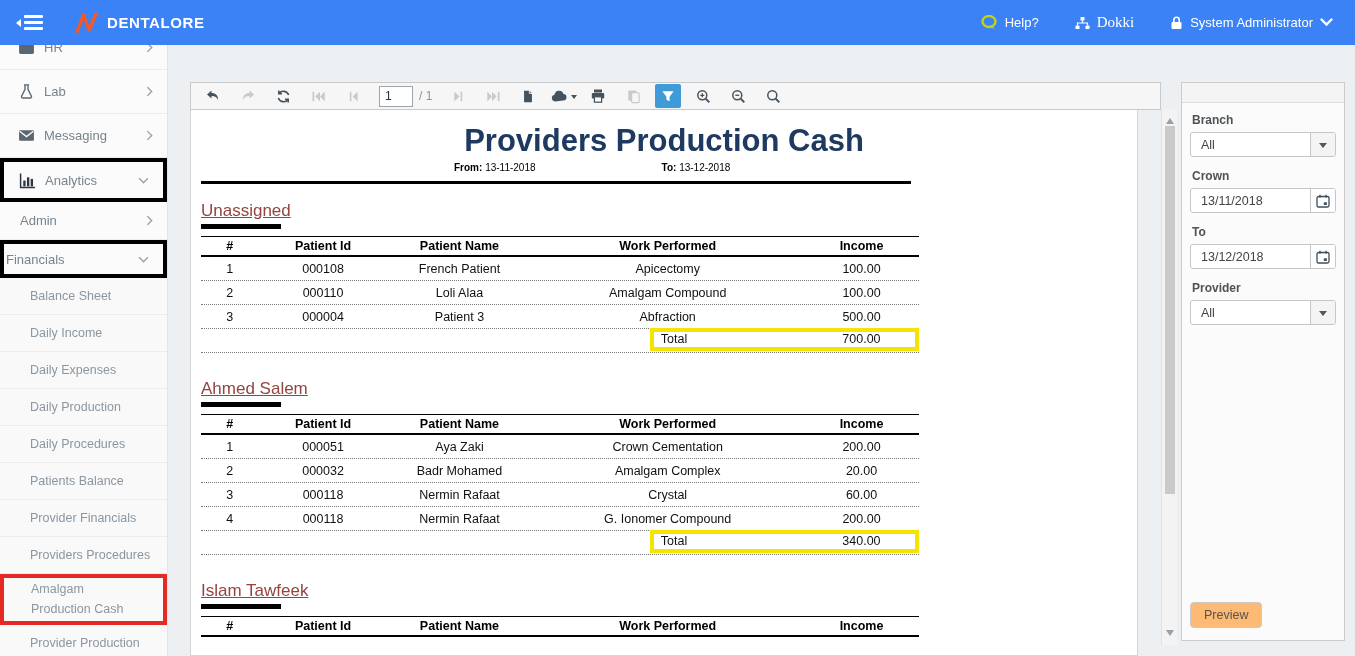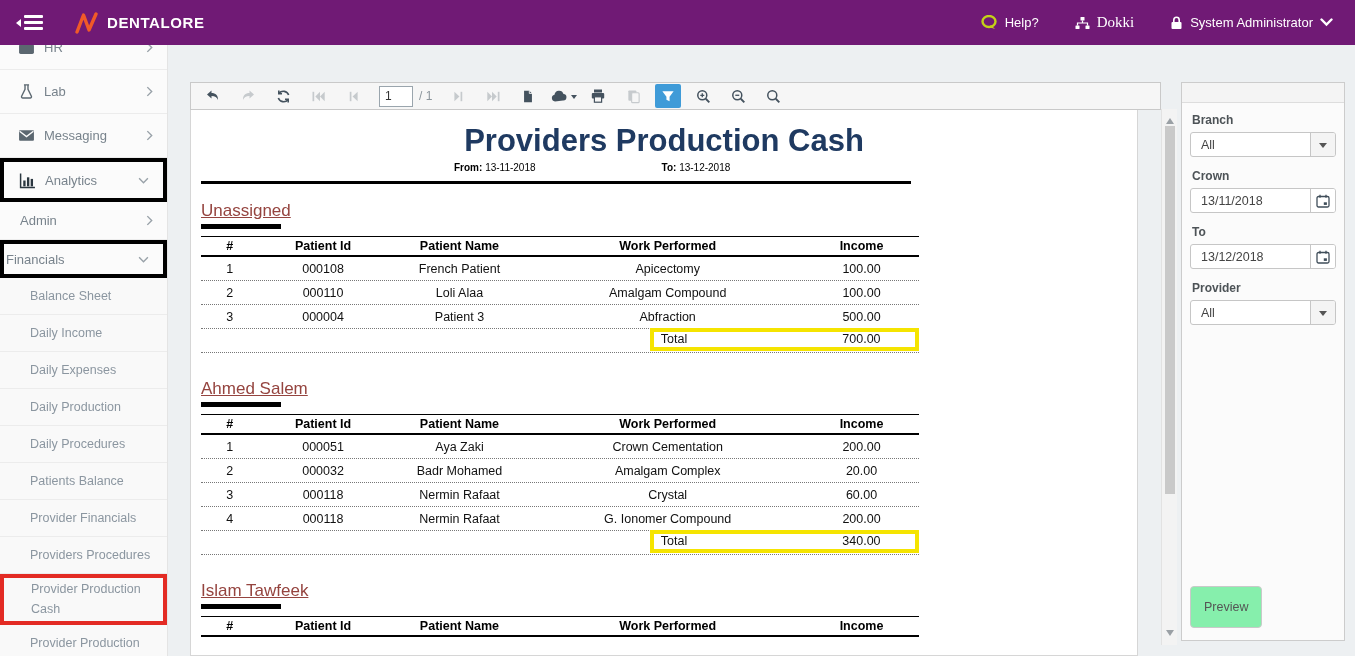--- a/index.html
+++ b/index.html
@@ -1,20 +1,20 @@
 <!DOCTYPE html>
 <html><head>
 <meta charset="utf-8">
 <style>
   * { margin:0; padding:0; box-sizing:border-box; }
   html,body { width:1355px; height:656px; overflow:hidden; }
   body { position:relative; background:#edf0f2; font-family:"Liberation Sans", sans-serif; }
 
   
-  .navbar { position:absolute; left:0; top:0; width:1355px; height:45px; background:#701a75;
+  .navbar { position:absolute; left:0; top:0; width:1355px; height:45px; background:#3b82f6;
             display:flex; align-items:center; justify-content:space-between; padding:0 22px 0 12px; z-index:20; }
   .nav-left { display:flex; align-items:center; gap:32px; }
   .menu-toggle { display:flex; align-items:center; gap:3px; cursor:pointer; }
   .menu-toggle .tri { width:0; height:0; border:4px solid transparent; border-right:5px solid #fff; }
   .menu-toggle .bars i { display:block; width:19px; height:3px; background:#fff; margin:3px 0; border-radius:1px; }
   .brand { display:flex; align-items:center; gap:8px; color:#fff; font-size:15px; font-weight:bold; letter-spacing:.6px; }
   .nav-right { display:flex; align-items:center; gap:36px; color:#fff; font-size:13px; }
   .nav-item { display:flex; align-items:center; gap:7px; cursor:pointer; }
   .nav-item.serif span { font-family:"Liberation Serif", serif; font-size:15px; }
 
@@ -91,22 +91,22 @@
   .fpanel-body { padding:6px 8px; }
   .flabel { display:block; font-weight:bold; font-size:12px; color:#4d5357; margin:12px 0 5px 2px; }
   .flabel:first-child { margin-top:4px; }
   .combo { display:flex; height:25px; border:1px solid #c6c6c6; border-radius:3px; background:#fff;
            align-items:center; overflow:hidden; cursor:pointer; }
   .combo .val { flex:1; padding-left:10px; font-size:12.5px; color:#444; }
   .combo .btn { width:25px; align-self:stretch; border-left:1px solid #c6c6c6; background:#f4f4f4;
                 display:flex; align-items:center; justify-content:center; }
   .combo .btn.cal { background:#fff; }
   .caret-dn { width:0; height:0; border:4px solid transparent; border-top:5px solid #555; margin-top:5px; }
-  .preview { position:absolute; left:8px; bottom:12px; padding:13px 13px; font-size:12.5px; color:#555;
-             background:#86efac; border:1px solid #c9c9c9; border-radius:4px; cursor:pointer;
+  .preview { position:absolute; left:8px; bottom:12px; padding:5px 13px; font-size:12.5px; color:#555;
+             background:#fdba74; border:1px solid #c9c9c9; border-radius:4px; cursor:pointer;
              font-family:"Liberation Sans", sans-serif; }
 </style>
 </head>
 <body>
 
 <header class="navbar">
   <div class="nav-left">
     <div class="menu-toggle">
       <span class="tri"></span>
       <span class="bars">
@@ -245,21 +245,21 @@
       <div class="side-sub">
         <span class="sslabel">Patients Balance</span>
       </div>
       <div class="side-sub">
         <span class="sslabel">Provider Financials</span>
       </div>
       <div class="side-sub">
         <span class="sslabel">Providers Procedures</span>
       </div>
       <div class="side-sub ann-red two-line">
-        <span class="sslabel">Provider Production Cash</span>
+        <span class="sslabel">Amalgam Production Cash</span>
       </div>
       <div class="side-sub">
         <span class="sslabel">Provider Production</span>
       </div>
     </div>
 </aside>
 
 <div class="toolbar" id="toolbar">
     <button class="tb-btn enabled">
       <span class="tb-ic">

